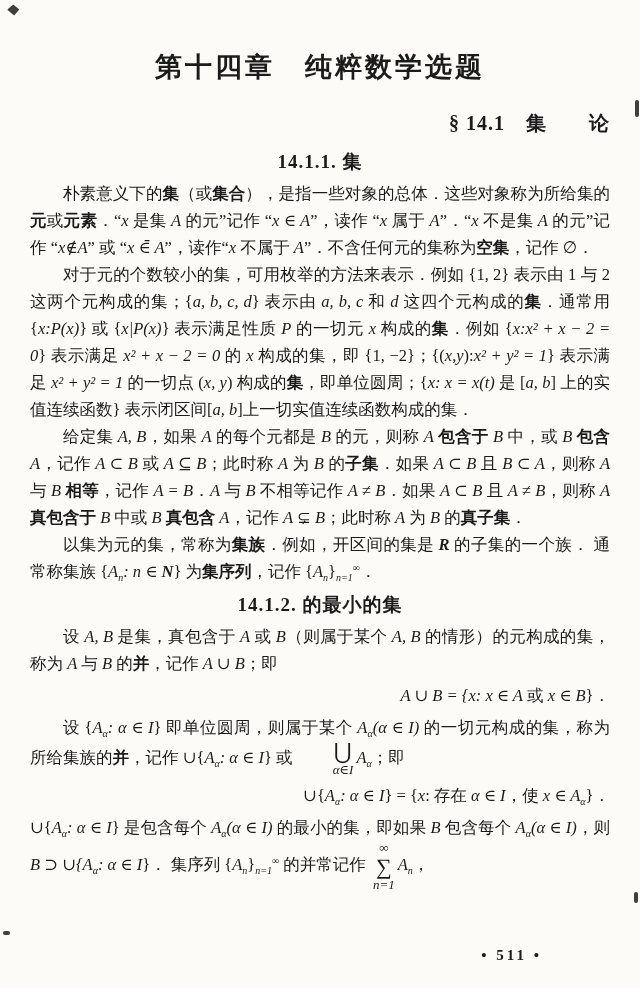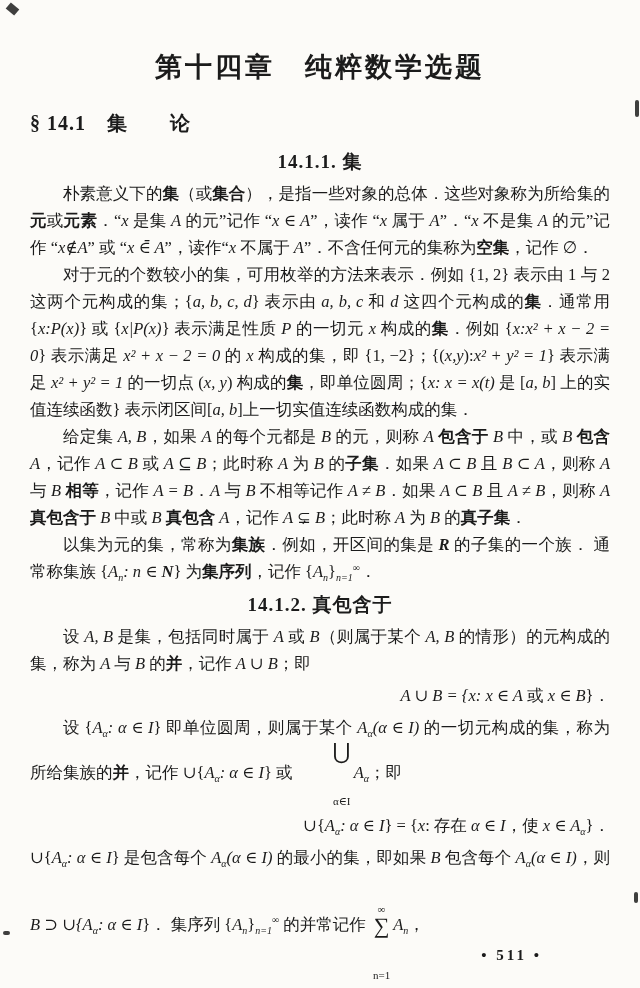--- a/index.html
+++ b/index.html
@@ -7,28 +7,29 @@
   .page{
     position:relative;
     width:640px;height:988px;
     margin:0 auto;
     background:#fcfbf8;
     color:#1b1b1b;
     font-family:"Liberation Serif","DejaVu Serif","DejaVu Sans",serif;
     box-sizing:border-box;
     padding:50px 30px 0 30px;
     overflow:hidden;
+    border-radius:29px;
     -webkit-font-smoothing:antialiased;
   }
   h1.chapter{
     font-size:27px;line-height:34px;text-align:center;
     font-weight:700;letter-spacing:3px;margin:0 0 26px;
   }
   h2.section{
-    font-size:20px;line-height:26px;text-align:left;
+    font-size:20px;line-height:26px;text-align:right;
     font-weight:700;letter-spacing:1px;margin:0 0 14px;
   }
   h3.heading{
     font-size:19px;line-height:24px;font-weight:700;
     letter-spacing:1px;margin:8px 0 6px;text-align:center;
   }
   p{
     margin:0;font-size:16.5px;line-height:27px;
     text-align:justify;text-indent:2em;
   }
@@ -37,21 +38,21 @@
     font-size:16.5px;line-height:27px;text-align:right;margin:5px 0;
   }
   .b{font-weight:700;}
   .i{font-style:italic;}
   sup,sub{font-size:10px;line-height:0;}
   .bigop{
     display:inline-flex;flex-direction:column;align-items:center;
     vertical-align:middle;line-height:1;margin:0 3px;
   }
   .bigop .mid{font-size:22px;line-height:1;}
-  .bigop .lim{font-size:11px;line-height:1.1;letter-spacing:0;margin-top:32px;}
+  .bigop .lim{font-size:13px;font-style:italic;line-height:1.1;letter-spacing:0;}
   .pagenum{
     position:absolute;right:98px;bottom:24px;
     font-size:15px;font-weight:700;letter-spacing:3px;margin-top:28px;
   }
   .speck{position:absolute;background:#1d1d1d;opacity:.85;}
   .speck1{left:7px;top:5px;width:11px;height:8px;transform:rotate(40deg);}
   .speck2{right:1px;top:100px;width:4px;height:17px;border-radius:2px;}
   .speck3{right:2px;top:892px;width:4px;height:11px;border-radius:2px;}
   .speck4{left:3px;top:931px;width:7px;height:4px;border-radius:2px;}
 </style>
@@ -65,22 +66,22 @@
   <div class="speck speck4"></div>
 
   <main>
       <h1 class="chapter"><span>第十四章　纯粹数学选题</span></h1>
       <h2 class="section"><span>§ 14.1　集　　论</span></h2>
       <h3 class="heading"><span>14.1.1. 集</span></h3>
       <p class="p"><span>朴素意义下的</span><span class="b">集</span><span>（或</span><span class="b">集合</span><span>），是指一些对象的总体．这些对象称为所给集的</span><span class="b">元</span><span>或</span><span class="b">元素</span><span>．“</span><span class="i">x</span><span> 是集 </span><span class="i">A</span><span> 的元”记作 “</span><span class="i">x ∈ A</span><span>”，读作 “</span><span class="i">x</span><span> 属于 </span><span class="i">A</span><span>”．“</span><span class="i">x</span><span> 不是集 </span><span class="i">A</span><span> 的元”记作 “</span><span class="i">x∉A</span><span>” 或 “</span><span class="i">x ∈̄ A</span><span>”，读作“</span><span class="i">x</span><span> 不属于 </span><span class="i">A</span><span>”．不含任何元的集称为</span><span class="b">空集</span><span>，记作 ∅．</span></p>
       <p class="p"><span>对于元的个数较小的集，可用枚举的方法来表示．例如 {1, 2} 表示由 1 与 2 这两个元构成的集；{</span><span class="i">a, b, c, d</span><span>} 表示由 </span><span class="i">a, b, c</span><span> 和 </span><span class="i">d</span><span> 这四个元构成的</span><span class="b">集</span><span>．通常用 {</span><span class="i">x:P(x)</span><span>} 或 {</span><span class="i">x|P(x)</span><span>} 表示满足性质 </span><span class="i">P</span><span> 的一切元 </span><span class="i">x</span><span> 构成的</span><span class="b">集</span><span>．例如 {</span><span class="i">x:x² + x − 2 = 0</span><span>} 表示满足 </span><span class="i">x² + x − 2 = 0</span><span> 的 </span><span class="i">x</span><span> 构成的集，即 {1, −2}；{(</span><span class="i">x,y</span><span>):</span><span class="i">x² + y² = 1</span><span>} 表示满足 </span><span class="i">x² + y² = 1</span><span> 的一切点 (</span><span class="i">x, y</span><span>) 构成的</span><span class="b">集</span><span>，即单位圆周；{</span><span class="i">x: x = x(t)</span><span> 是 [</span><span class="i">a, b</span><span>] 上的实值连续函数} 表示闭区间[</span><span class="i">a, b</span><span>]上一切实值连续函数构成的集．</span></p>
       <p class="p"><span>给定集 </span><span class="i">A, B</span><span>，如果 </span><span class="i">A</span><span> 的每个元都是 </span><span class="i">B</span><span> 的元，则称 </span><span class="i">A</span><span> </span><span class="b">包含于</span><span> </span><span class="i">B</span><span> 中，或 </span><span class="i">B</span><span> </span><span class="b">包含</span><span> </span><span class="i">A</span><span>，记作 </span><span class="i">A ⊂ B</span><span> 或 </span><span class="i">A ⊆ B</span><span>；此时称 </span><span class="i">A</span><span> 为 </span><span class="i">B</span><span> 的</span><span class="b">子集</span><span>．如果 </span><span class="i">A ⊂ B</span><span> 且 </span><span class="i">B ⊂ A</span><span>，则称 </span><span class="i">A</span><span> 与 </span><span class="i">B</span><span> </span><span class="b">相等</span><span>，记作 </span><span class="i">A = B</span><span>．</span><span class="i">A</span><span> 与 </span><span class="i">B</span><span> 不相等记作 </span><span class="i">A ≠ B</span><span>．如果 </span><span class="i">A ⊂ B</span><span> 且 </span><span class="i">A ≠ B</span><span>，则称 </span><span class="i">A</span><span> </span><span class="b">真包含于</span><span> </span><span class="i">B</span><span> 中或 </span><span class="i">B</span><span> </span><span class="b">真包含</span><span> </span><span class="i">A</span><span>，记作 </span><span class="i">A ⊊ B</span><span>；此时称 </span><span class="i">A</span><span> 为 </span><span class="i">B</span><span> 的</span><span class="b">真子集</span><span>．</span></p>
       <p class="p"><span>以集为元的集，常称为</span><span class="b">集族</span><span>．例如，开区间的集是 </span><span class="b i">R</span><span> 的子集的一个族． 通常称集族 {</span><span class="i">A</span><sub class="i">n</sub><span class="i">: n ∈ </span><span class="b i">N</span><span>} 为</span><span class="b">集序列</span><span>，记作 {</span><span class="i">A</span><sub class="i">n</sub><span>}</span><sub class="i">n=1</sub><sup>∞</sup><span>．</span></p>
-      <h3 class="heading"><span>14.1.2. 真包含于</span></h3>
-      <p class="p"><span>设 </span><span class="i">A, B</span><span> 是集，包括同时属于 </span><span class="i">A</span><span> 或 </span><span class="i">B</span><span>（则属于某个 </span><span class="i">A, B</span><span> 的情形）的元构成的集，称为 </span><span class="i">A</span><span> 与 </span><span class="i">B</span><span> 的</span><span class="b">并</span><span>，记作 </span><span class="i">A ∪ B</span><span>；即</span></p>
+      <h3 class="heading"><span>14.1.2. 的最小的集</span></h3>
+      <p class="p"><span>设 </span><span class="i">A, B</span><span> 是集，真包含于 </span><span class="i">A</span><span> 或 </span><span class="i">B</span><span>（则属于某个 </span><span class="i">A, B</span><span> 的情形）的元构成的集，称为 </span><span class="i">A</span><span> 与 </span><span class="i">B</span><span> 的</span><span class="b">并</span><span>，记作 </span><span class="i">A ∪ B</span><span>；即</span></p>
       <div class="eq"><span class="i">A ∪ B = {x: x ∈ A</span><span> 或 </span><span class="i">x ∈ B</span><span>}．</span></div>
       <p class="p"><span>设 {</span><span class="i">A</span><sub class="i">α</sub><span class="i">: α ∈ I</span><span>} 即单位圆周，则属于某个 </span><span class="i">A</span><sub class="i">α</sub><span class="i">(α ∈ I)</span><span> 的一切元构成的集，称为所给集族的</span><span class="b">并</span><span>，记作 ∪{</span><span class="i">A</span><sub class="i">α</sub><span class="i">: α ∈ I</span><span>} 或 </span><span class="bigop">
           <span class="mid">⋃</span>
           <span class="lim under">α∈I</span>
         </span><span class="i">A</span><sub class="i">α</sub><span>；即</span></p>
       <div class="eq"><span>∪{</span><span class="i">A</span><sub class="i">α</sub><span class="i">: α ∈ I</span><span>} = {</span><span class="i">x</span><span>: 存在 </span><span class="i">α ∈ I</span><span>，使 </span><span class="i">x ∈ A</span><sub class="i">α</sub><span>}．</span></div>
       <p class="pn"><span>∪{</span><span class="i">A</span><sub class="i">α</sub><span class="i">: α ∈ I</span><span>} 是包含每个 </span><span class="i">A</span><sub class="i">α</sub><span class="i">(α ∈ I)</span><span> 的最小的集，即如果 </span><span class="i">B</span><span> 包含每个 </span><span class="i">A</span><sub class="i">α</sub><span class="i">(α ∈ I)</span><span>，则 </span><span class="i">B ⊃ ∪{A</span><sub class="i">α</sub><span class="i">: α ∈ I</span><span>}．  集序列 {</span><span class="i">A</span><sub class="i">n</sub><span>}</span><sub class="i">n=1</sub><sup>∞</sup><span> 的并常记作 </span><span class="bigop">
           <span class="lim over">∞</span>
           <span class="mid">∑</span>
           <span class="lim under">n=1</span>

